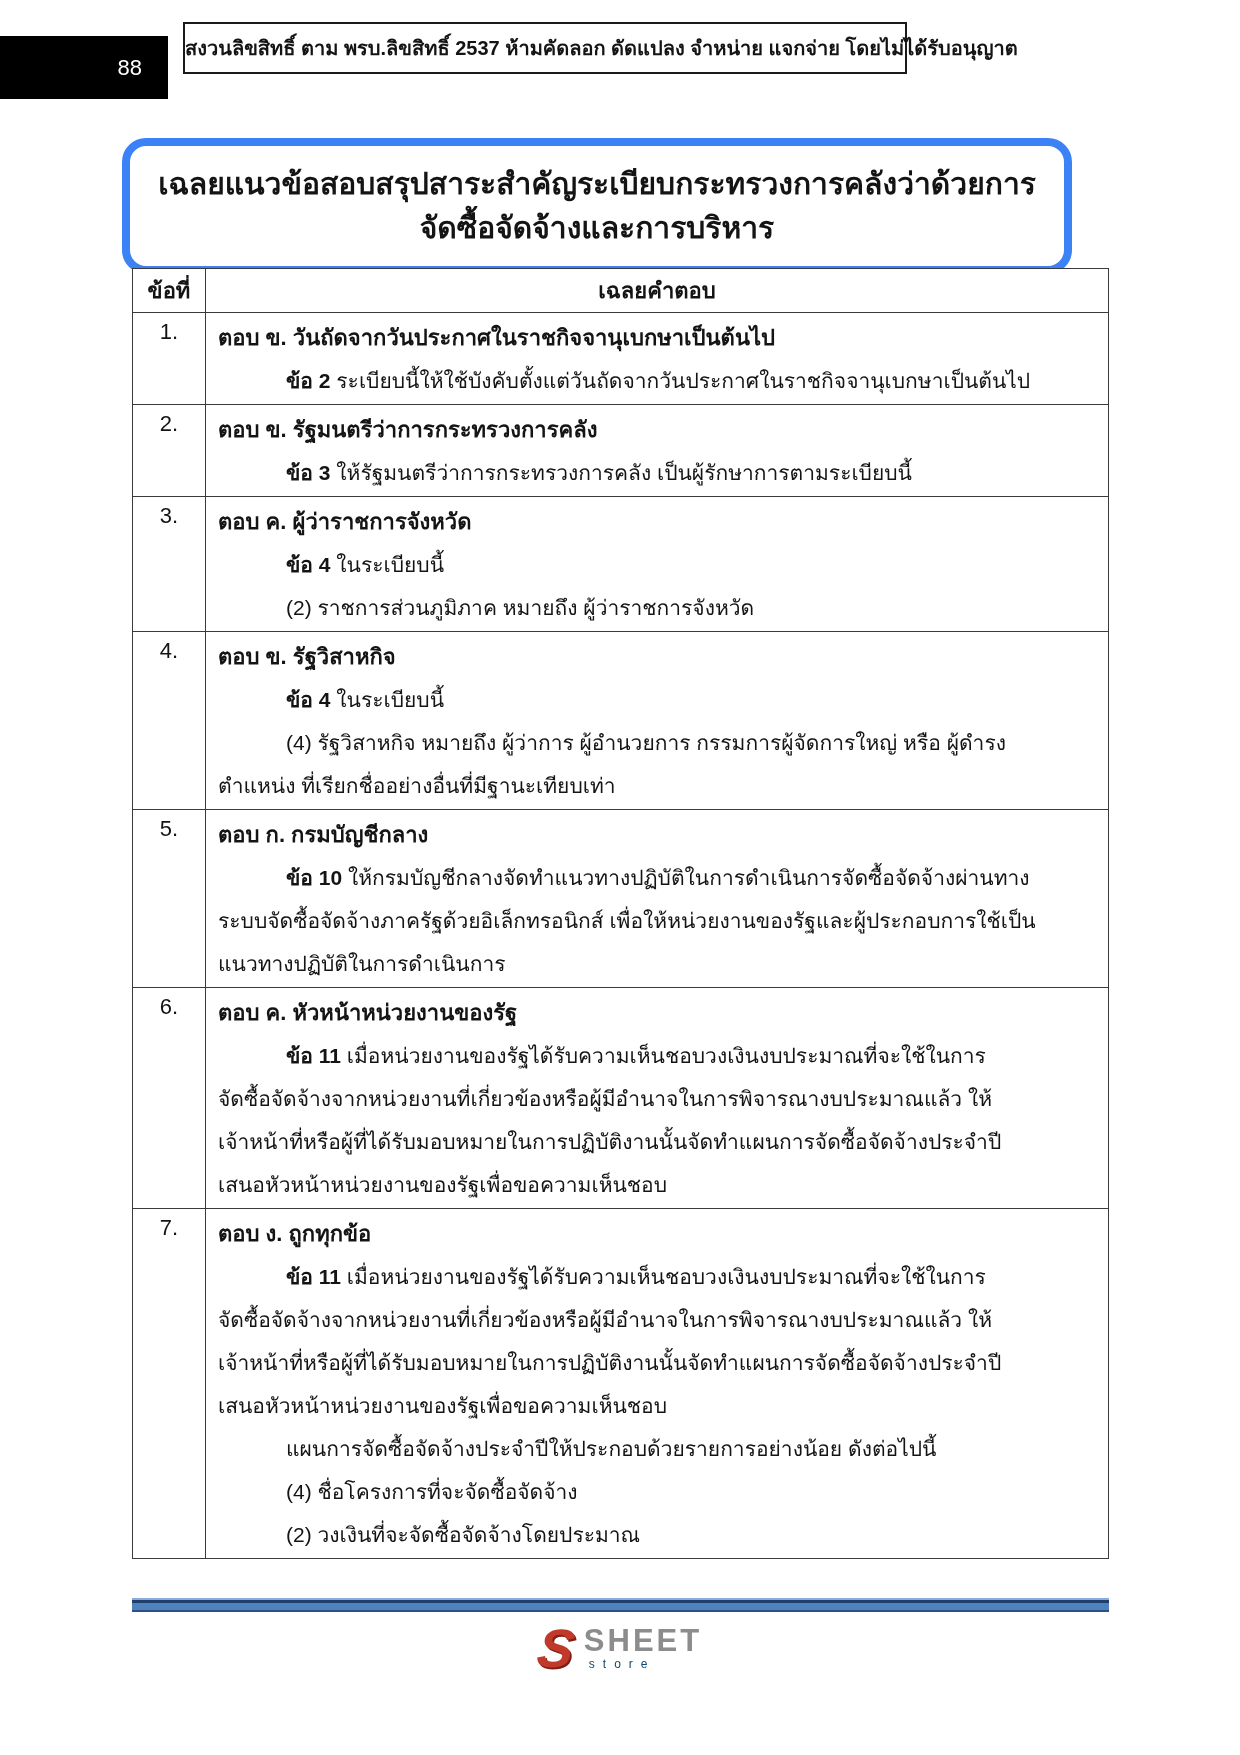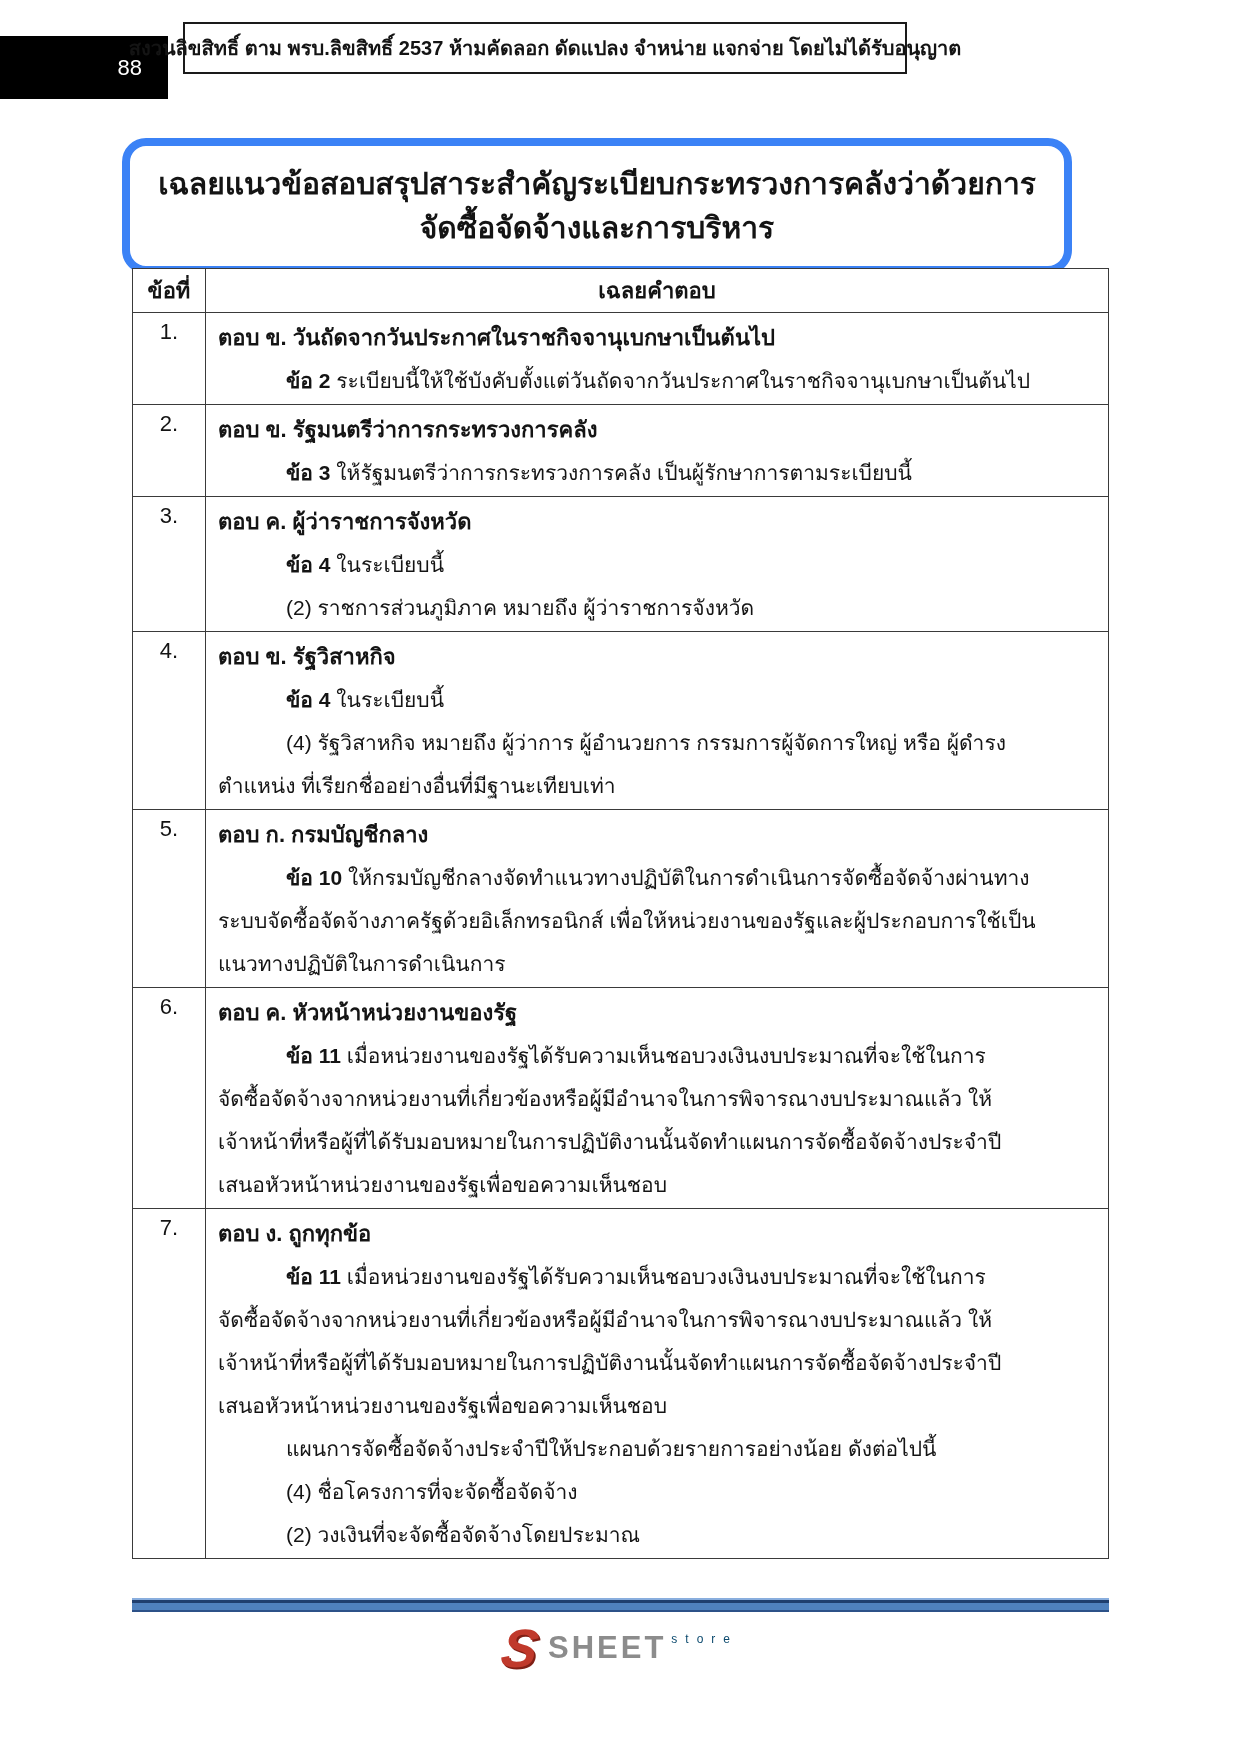--- a/index.html
+++ b/index.html
@@ -10,21 +10,21 @@
   
   .pagenum{
     position:absolute;left:0;top:36px;width:168px;height:63px;background:#000;
     color:#fff;display:flex;align-items:center;justify-content:flex-end;
     padding-right:26px;box-sizing:border-box;font-size:22px;
   }
   
   .copyright{
     position:absolute;left:183px;top:22px;width:724px;height:52px;
     border:2px solid #1a1a1a;box-sizing:border-box;background:#fff;
-    display:flex;align-items:center;justify-content:center;
+    display:flex;align-items:center;
     font-size:20px;font-weight:600;white-space:nowrap;
   }
   
   .titlebox{
     position:absolute;left:122px;top:138px;width:950px;box-sizing:border-box;
     border:8px solid #3b82f6;border-radius:24px;background:#fff;
     padding:16px 24px;text-align:center;font-weight:bold;font-size:30px;line-height:44px;
   }
   
   .anstable{
@@ -47,21 +47,21 @@
   }
   
   .logo{
     position:absolute;left:0;right:0;top:1616px;height:64px;
     display:flex;align-items:center;justify-content:center;gap:10px;
   }
   .logo-s{
     font-size:54px;font-weight:bold;font-style:italic;color:#c0392b;line-height:54px;
     transform:skewX(-8deg);text-shadow:2px 2px 0 #801f15;
   }
-  .logo-text{display:flex;flex-direction:row;align-items:flex-start}
+  .logo-text{display:flex;flex-direction:column;align-items:flex-start}
   .logo-name{font-size:31px;font-weight:bold;color:#8c8c8c;letter-spacing:3px;line-height:32px}
   .logo-sub{font-size:12px;color:#0c4a6e;letter-spacing:8px;line-height:15px;padding-left:5px}
 </style>
 </head>
 <body>
 
 <div class="pagenum">
   <span>88</span>
 </div>
 

